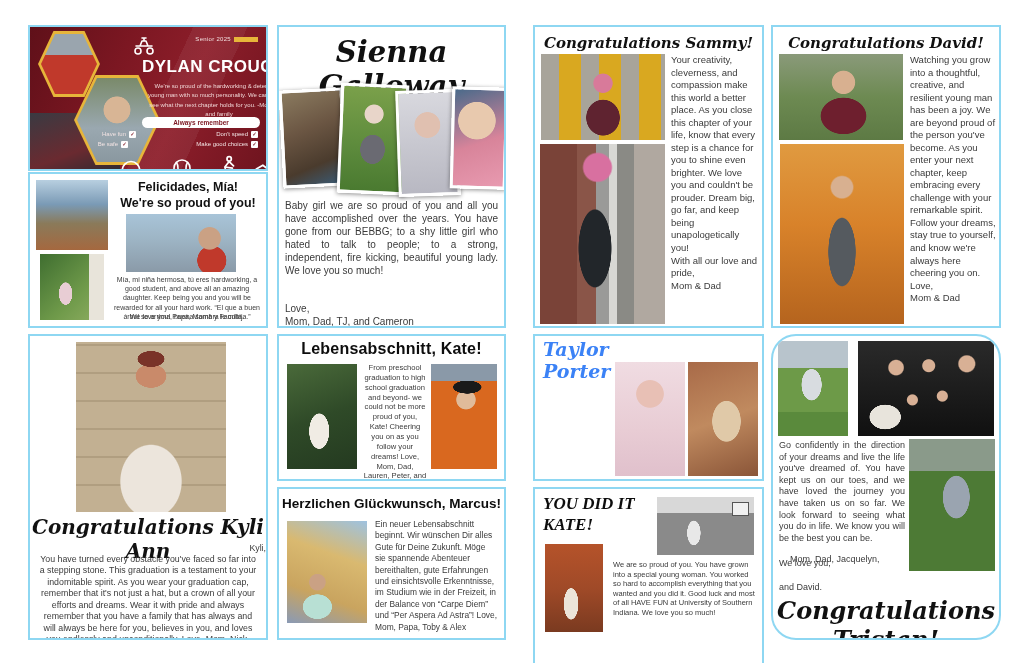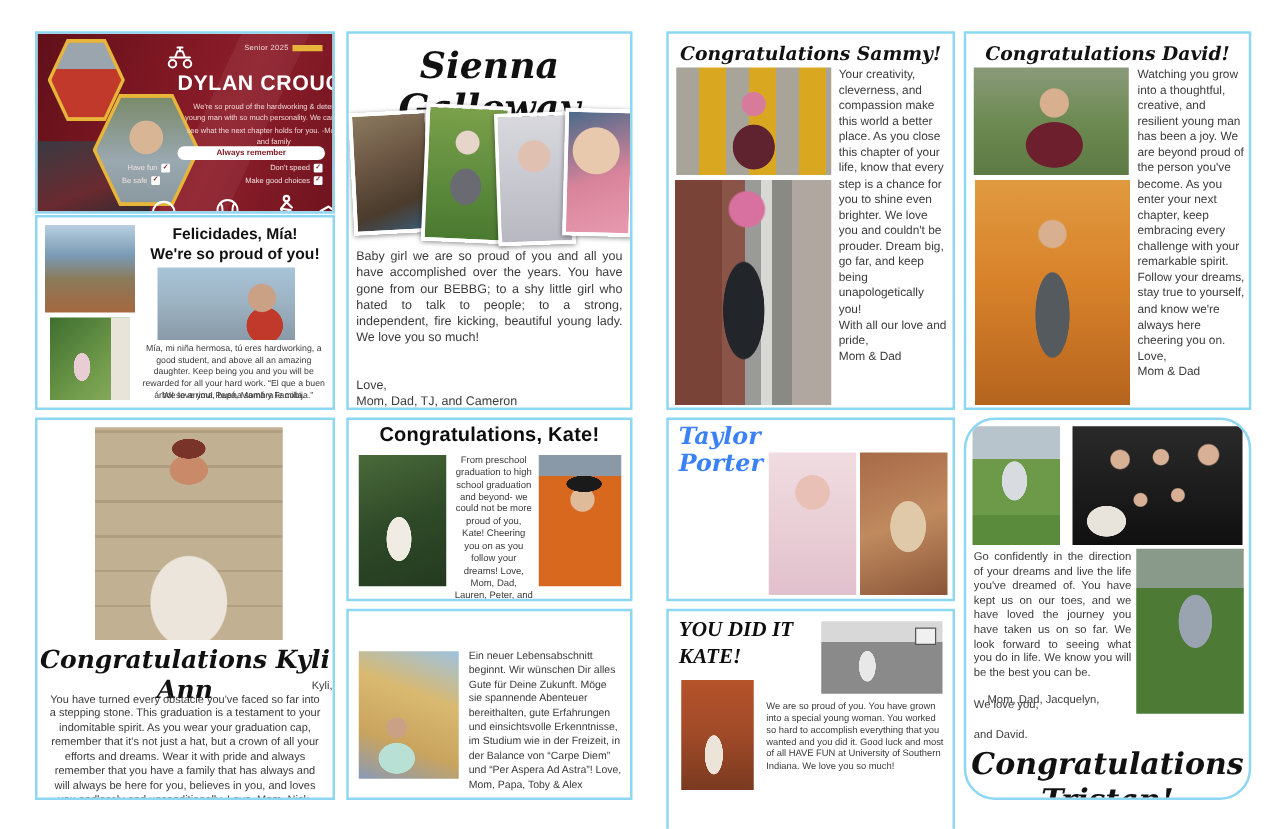--- a/index.html
+++ b/index.html
@@ -278,27 +278,28 @@
     <div class="ph framed sienna-p1"></div>
     <div class="ph framed sienna-p2"></div>
     <div class="ph framed sienna-p3"></div>
     <div class="ph framed sienna-p4"></div>
     <div class="sienna-body">Baby girl we are so proud of you and all you have accomplished over the years. You have gone from our BEBBG; to a shy little girl who hated to talk to people; to a strong, independent, fire kicking, beautiful young lady. We love you so much!</div>
     <div class="sienna-love">Love,</div>
     <div class="sienna-sig">Mom, Dad, TJ, and Cameron</div>
   </section>
 
   <section class="box" style="left:277px;top:334px;width:229px;height:147px;">
-    <div class="kate-title">Congratulations, Kate!</div>
+    <div class="kate-title">Lebensabschnitt, Kate!</div>
     <div class="ph kate-p1"></div>
     <div class="kate-body">From preschool graduation to high school graduation and beyond- we could not be more proud of you, Kate! Cheering you on as you follow your dreams! Love, Mom, Dad, Lauren, Peter, and Andrew</div>
     <div class="ph kate-p2"></div>
   </section>
 
   <section class="box" style="left:277px;top:487px;width:229px;height:153px;">
+    <div class="marcus-title">Herzlichen Glückwunsch, Marcus!</div>
     <div class="ph marcus-p"></div>
     <div class="marcus-body">Ein neuer Lebensabschnitt beginnt. Wir wünschen Dir alles Gute für Deine Zukunft. Möge sie spannende Abenteuer bereithalten, gute Erfahrungen und einsichtsvolle Erkenntnisse, im Studium wie in der Freizeit, in der Balance von “Carpe Diem” und “Per Aspera Ad Astra”! Love, Mom, Papa, Toby &amp; Alex</div>
   </section>
 
   <section class="box" style="left:533px;top:25px;width:231px;height:303px;">
     <div class="script-title">Congratulations Sammy!</div>
     <div class="ph sammy-p1"></div>
     <div class="ph sammy-p2"></div>
     <div class="colmsg sammy-text">
       <div>Your creativity, cleverness, and compassion make this world a better place. As you close this chapter of your life, know that every step is a chance for you to shine even brighter. We love you and couldn't be prouder. Dream big, go far, and keep being unapologetically you!</div>

